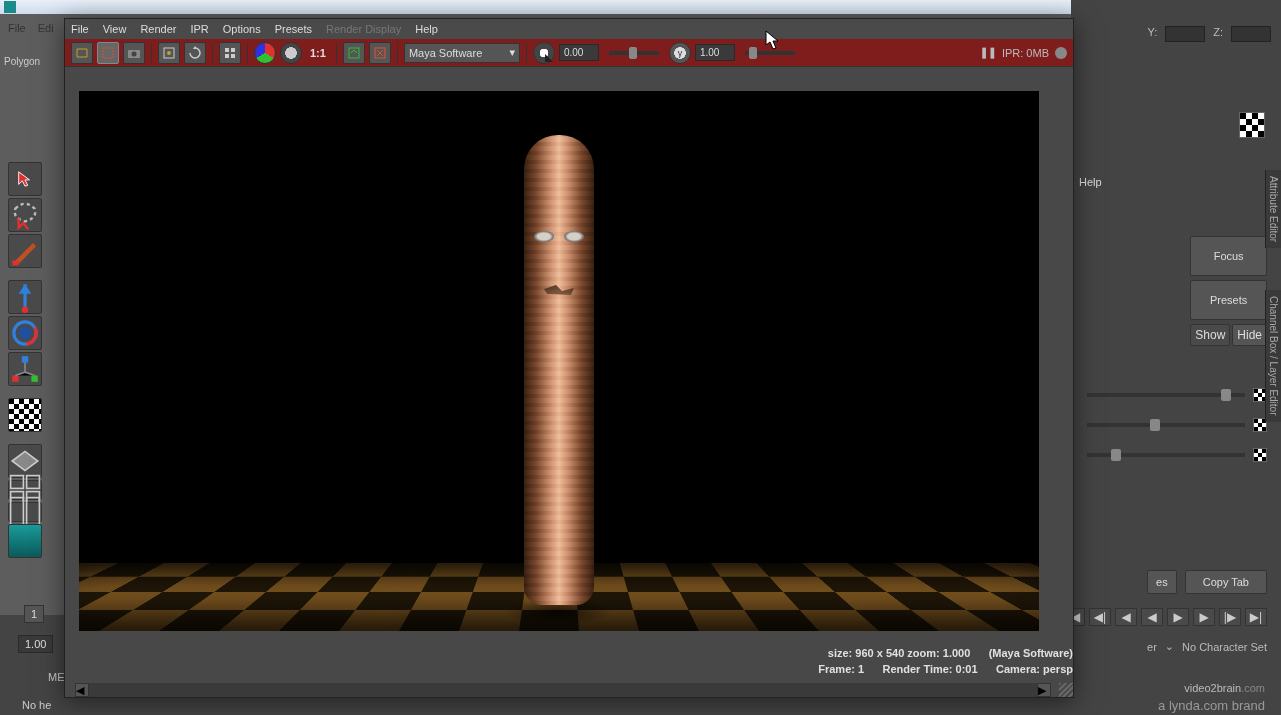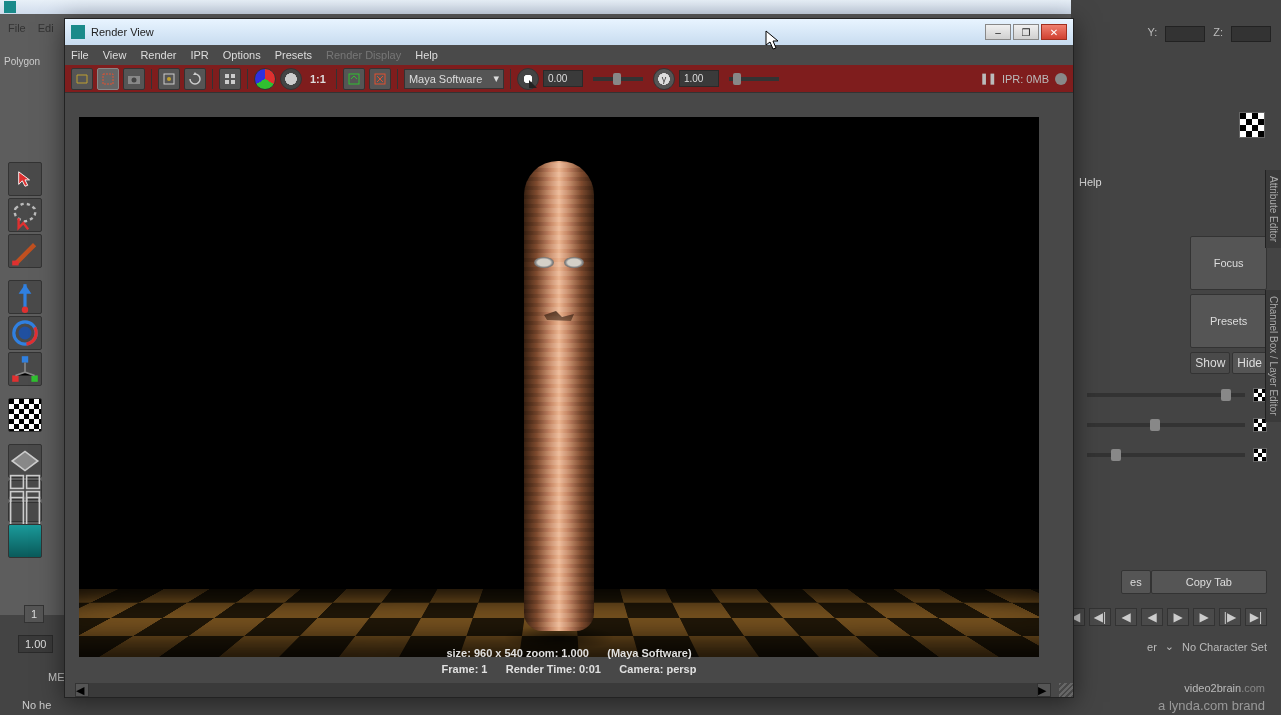--- a/index.html
+++ b/index.html
@@ -27,30 +27,30 @@
 .frame-val { position: absolute; left: 18px; bottom: 62px; color: #ddd; background: #3a3a3a; padding: 2px 6px; border: 1px solid #2a2a2a; }
 .mel-label { position: absolute; left: 28px; bottom: 32px; color: #ccc; margin-left: 20px; }
 .status-text { position: absolute; left: 22px; bottom: 4px; color: #ccc; margin-top: 12px; }
 
 
 .right-panel { position: absolute; right: 0; top: 0; width: 210px; height: 715px; background: #444; color: #ccc; }
 .right-head { position: absolute; top: 26px; right: 10px; display: flex; gap: 8px; }
 .coord-label { color: #bbb; }
 .right-help { position: absolute; top: 176px; left: 8px; color: #ddd; }
 .right-btns { position: absolute; top: 236px; right: 14px; display: flex; flex-direction: column; gap: 4px; }
-.right-btns .btn { background: #555; border: 1px solid #333; padding: 20px 10px; border-radius: 2px; color: #ddd; text-align: center; }
+.right-btns .btn { background: #555; border: 1px solid #333; padding: 13px 10px; border-radius: 2px; color: #ddd; text-align: center; }
 .show-hide { display: flex; gap: 2px; }
 .show-hide .btn { flex: 1; padding: 3px 4px; font-size: 12px; }
 .slider-area { position: absolute; top: 388px; right: 14px; width: 180px; }
 .slider-row { display: flex; align-items: center; gap: 8px; margin-bottom: 16px; }
 .slider-track { flex: 1; height: 4px; background: #333; position: relative; }
 .slider-thumb { position: absolute; top: -4px; width: 10px; height: 12px; background: #888; border-radius: 2px; }
 .checker-end { width: 14px; height: 14px; background: repeating-conic-gradient(#fff 0 25%, #000 0 50%) 0 0/8px 8px; border: 1px solid #666; }
-.copytab-row { position: absolute; top: 570px; right: 14px; display: flex; gap: 0; }
-.copytab-row .btn { background: #555; border: 1px solid #333; padding: 5px 34px; border-radius: 2px; color: #ddd; }
+.copytab-row { position: absolute; top: 570px; right: 14px; display: flex; gap: 8px; }
+.copytab-row .btn { background: #555; border: 1px solid #333; padding: 5px 17px; border-radius: 2px; color: #ddd; }
 .playback { position: absolute; top: 608px; right: 14px; display: flex; gap: 4px; }
 .playback .pb { width: 22px; height: 18px; background: #4a4a4a; border: 1px solid #333; display: flex; align-items: center; justify-content: center; color: #ccc; font-size: 12px; }
 .charset-row { position: absolute; top: 640px; right: 14px; display: flex; align-items: center; gap: 8px; color: #bbb; }
 .watermark { position: absolute; bottom: 18px; right: 16px; color: #bbb; font-size: 20px; font-family: Arial; }
 .watermark2 { position: absolute; bottom: 2px; right: 16px; color: #999; font-size: 13px; }
 .side-tab { position: absolute; right: 0; top: 170px; writing-mode: vertical-rl; background: #3a3a3a; padding: 6px 2px; color: #aaa; font-size: 10px; border-left: 1px solid #222; }
 .side-tab2 { position: absolute; right: 0; top: 290px; writing-mode: vertical-rl; background: #3a3a3a; padding: 6px 2px; color: #aaa; font-size: 10px; border-left: 1px solid #222; }
 
 
 .render-window { position: absolute; left: 64px; top: 18px; width: 1010px; height: 680px; background: #444; border: 1px solid #222; box-shadow: 0 4px 24px rgba(0,0,0,.5); display: flex; flex-direction: column; }
@@ -62,29 +62,29 @@
 .rv-win-btn.close { background: linear-gradient(#f08070,#d04030); color: #fff; border-color: #a03020; }
 
 .rv-menubar { height: 20px; background: #4a4a4a; display: flex; align-items: center; padding: 0 6px; gap: 14px; color: #ddd; }
 .rv-menubar .disabled { color: #777; }
 
 .rv-toolbar { height: 28px; background: #7f1d1d; display: flex; align-items: center; padding: 0 6px; gap: 4px; border-bottom: 1px solid #333; }
 .tb-btn { width: 22px; height: 22px; background: #555; border: 1px solid #333; display: flex; align-items: center; justify-content: center; border-radius: 2px; color: #ccc; font-size: 12px; }
 .tb-btn.active { background: #666; border-color: #888; }
 .tb-sep { width: 1px; height: 20px; background: #333; margin: 0 2px; }
 .tb-text { color: #ddd; margin: 0 4px; font-weight: bold; }
-.renderer-dd { width: 100px; height: 20px; background: #555; border: 1px solid #333; color: #ddd; padding: 2px 4px; display: flex; align-items: center; justify-content: space-between; }
+.renderer-dd { width: 116px; height: 20px; background: #555; border: 1px solid #333; color: #ddd; padding: 2px 4px; display: flex; align-items: center; justify-content: space-between; }
 .exp-slider { width: 50px; height: 4px; background: #333; margin: 0 6px; position: relative; }
 .exp-slider .thumb { position: absolute; left: 40%; top: -4px; width: 8px; height: 12px; background: #888; border-radius: 2px; }
 .exp-val { width: 40px; background: #3a3a3a; color: #ddd; padding: 2px 4px; border: 1px solid #2a2a2a; font-size: 10px; }
 .ipr-info { margin-left: auto; display: flex; align-items: center; gap: 6px; color: #bbb; }
 
 .rv-canvas-wrap { flex: 1; background: #484848; padding: 4px; position: relative; }
 .rv-canvas { position: absolute; left: 14px; top: 24px; width: 960px; height: 540px; background: #000; }
-.rv-info { position: absolute; bottom: 20px; left: 0; width: 100%; text-align: center; color: #e0e0e0; font-weight: bold; font-size: 11px; line-height: 16px; }
+.rv-info { position: absolute; bottom: 20px; left: 0; width: 100%; text-align: right; color: #e0e0e0; font-weight: bold; font-size: 11px; line-height: 16px; }
 .rv-scrollbar-h { position: absolute; bottom: 0; left: 10px; right: 22px; height: 14px; background: #3a3a3a; display: flex; }
 .rv-scrollbar-h .arrow { width: 14px; height: 14px; background: #555; border: 1px solid #333; }
 .rv-scrollbar-h .track { flex: 1; }
 .rv-resize { position: absolute; right: 0; bottom: 0; width: 14px; height: 14px; background: repeating-linear-gradient(135deg, #666 0 2px, transparent 2px 4px); }
 
 
 .scene { position: relative; width: 100%; height: 100%; overflow: hidden; }
 .floor { position: absolute; bottom: 0; left: 50%; width: 1400px; height: 240px; transform: translateX(-50%) perspective(700px) rotateX(68deg); transform-origin: bottom center;
   background-image: repeating-linear-gradient(0deg, rgba(0,0,0,0) 0 60px, rgba(0,0,0,0) 60px 120px),
     repeating-conic-gradient(#9a6a28 0 25%, #2a1e0a 0 50%);
@@ -260,29 +260,20 @@
   <div class="side-tab">Attribute Editor</div>
   <div class="side-tab2">Channel Box / Layer Editor</div>
 </div>
 
 <div class="watermark">
   <span>video2brain</span><span style="color:#888;">.com</span>
 </div>
 <div class="watermark2">a lynda.com brand</div>
 
 <div class="render-window">
-  <div class="rv-titlebar">
-    <div class="maya-logo"></div>
-    <div class="title">Render View</div>
-    <div class="rv-win-controls">
-      <div class="rv-win-btn">–</div>
-      <div class="rv-win-btn">❐</div>
-      <div class="rv-win-btn close">✕</div>
-    </div>
-  </div>
 
   <div class="rv-menubar">
     <span>File</span>
     <span>View</span>
     <span>Render</span>
     <span>IPR</span>
     <span>Options</span>
     <span>Presets</span>
     <span class="disabled">Render Display</span>
     <span>Help</span>

